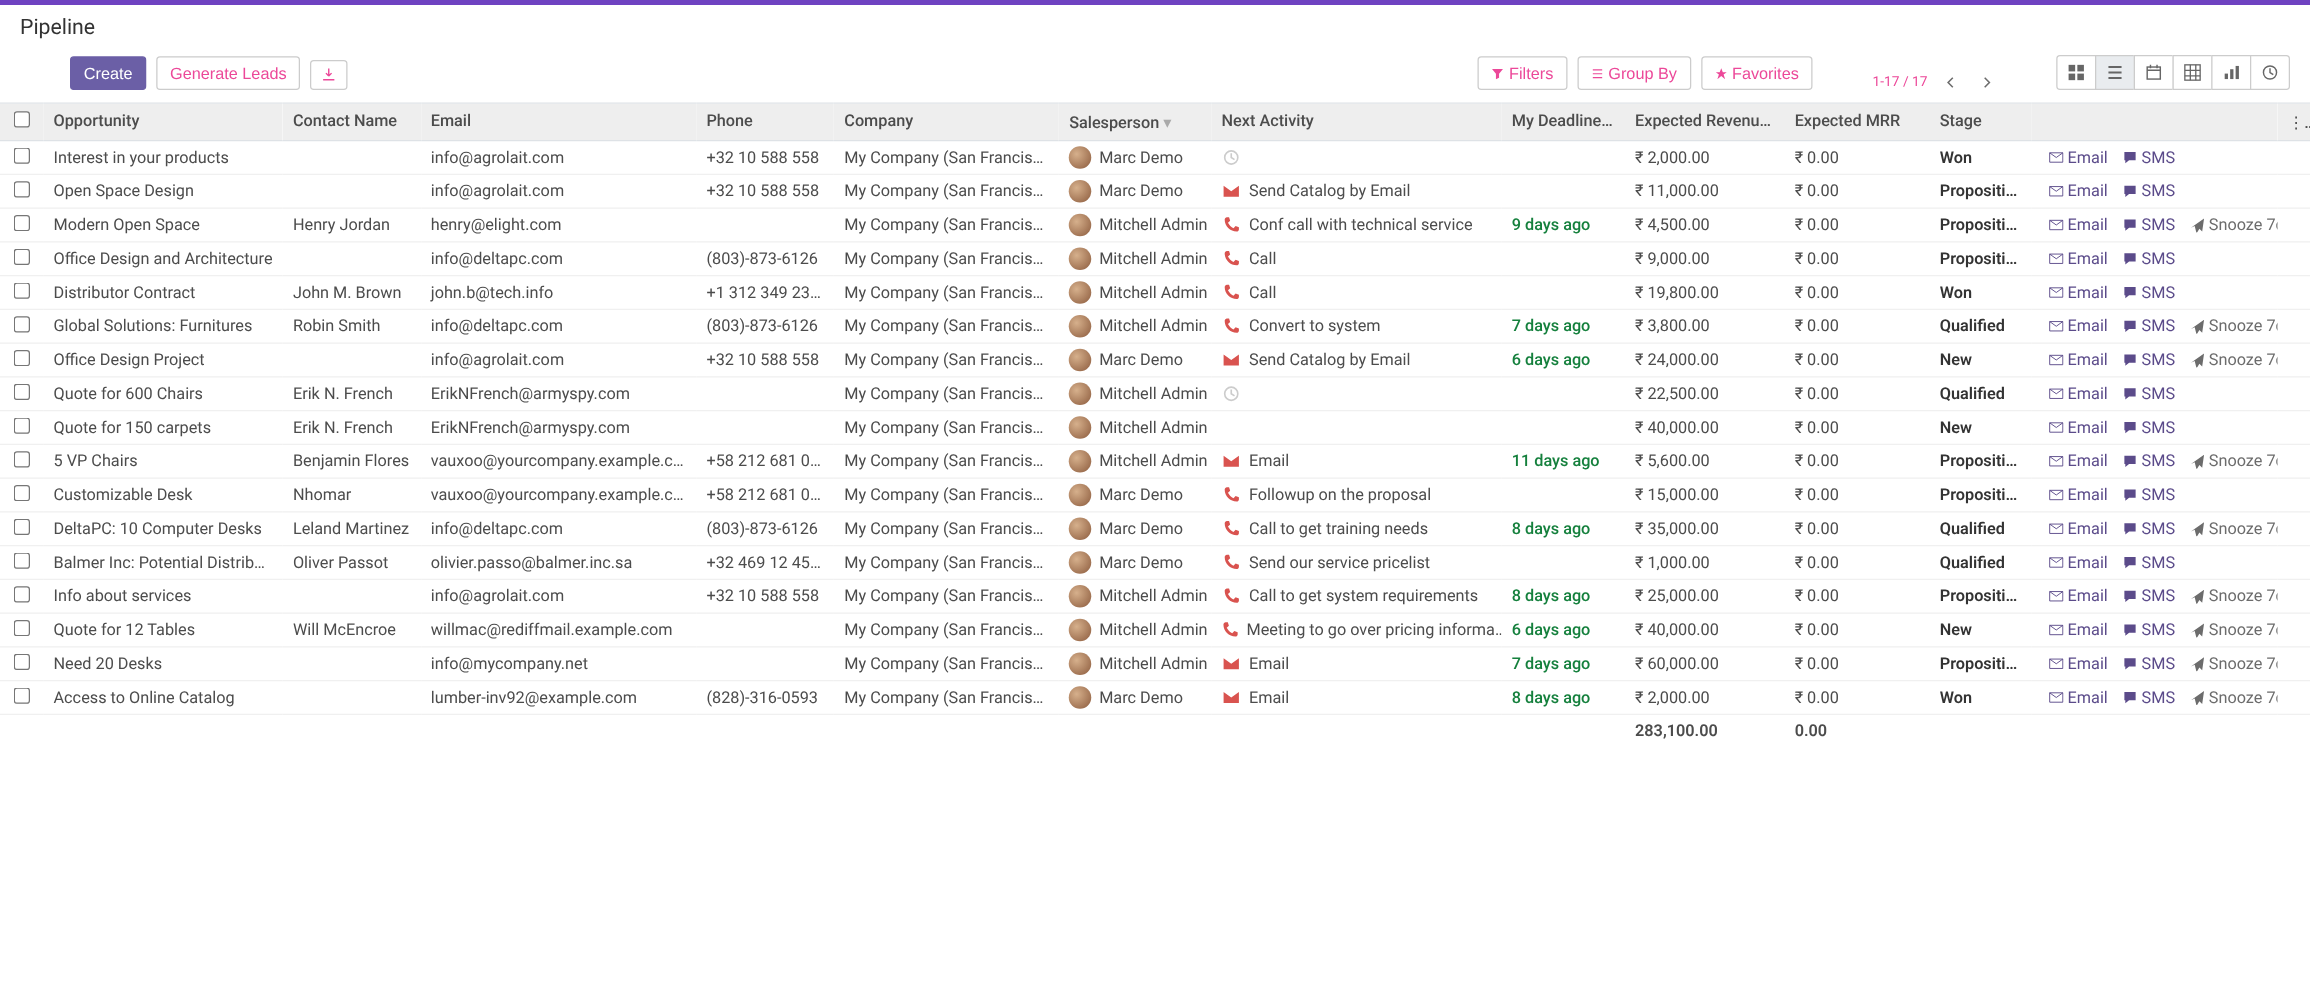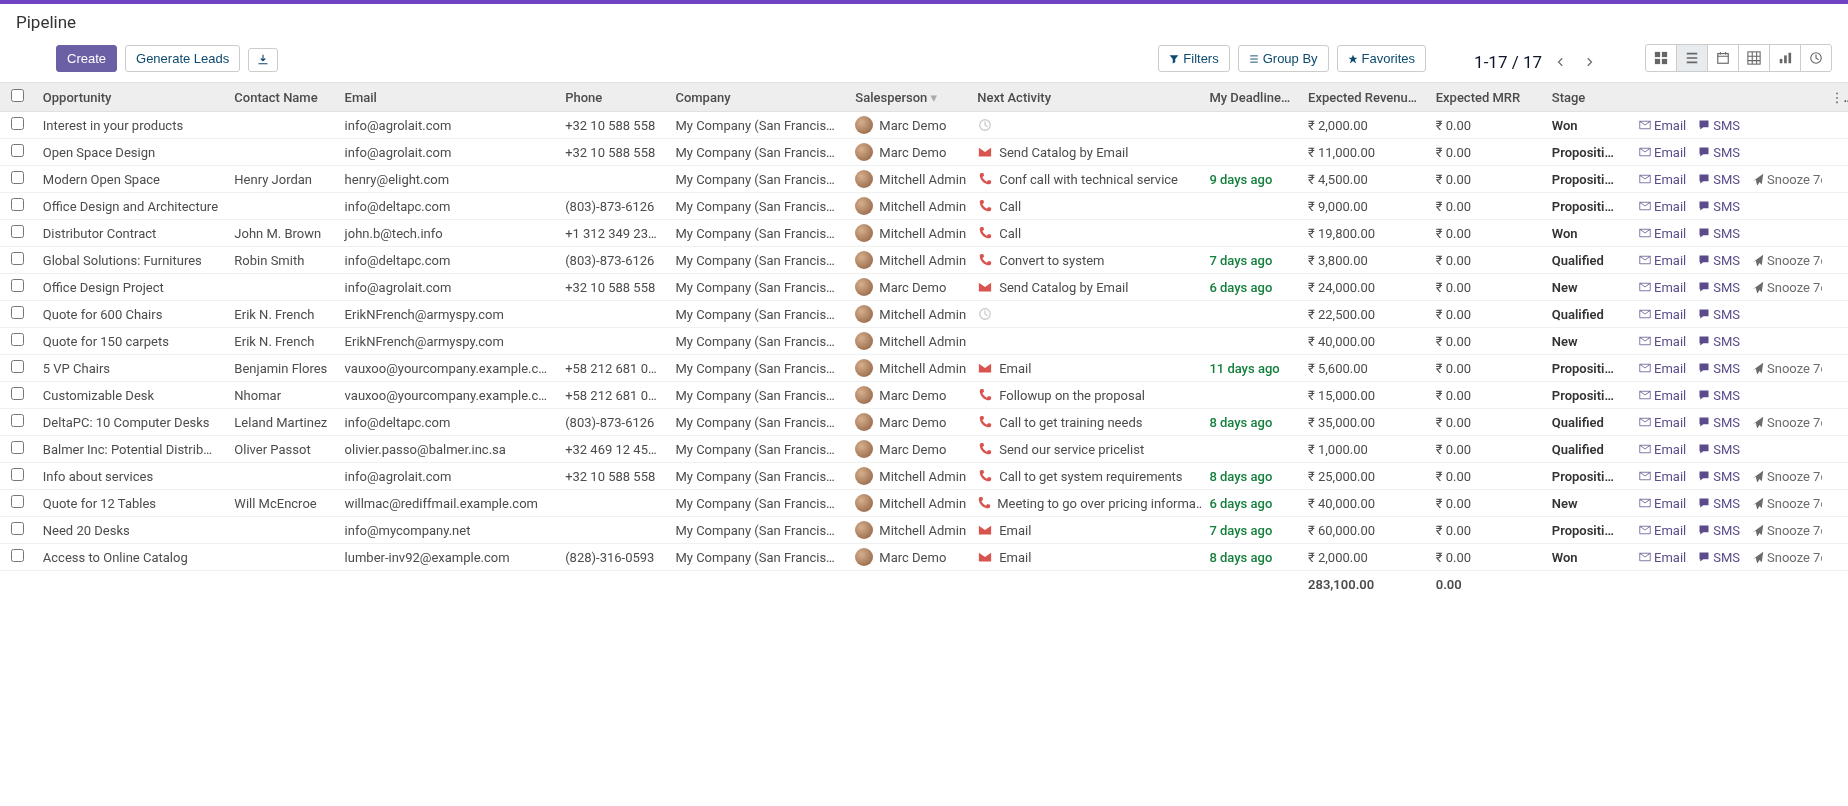--- a/index.html
+++ b/index.html
@@ -4,26 +4,26 @@
 <style>
   * { box-sizing: border-box; margin: 0; padding: 0; }
   body { font-family: -apple-system, "Segoe UI", Roboto, Arial, sans-serif; font-size: 13px; color: #4c4c4c; background: #fff; }
   .topbar { height: 4px; background: #6f42c1; }
   .header { display: flex; align-items: flex-start; padding: 8px 16px; gap: 16px; }
   .page-title { font-size: 17px; font-weight: 400; color: #333; flex: 0 0 auto; }
   .search-wrap { flex: 1; margin-left: auto; max-width: 780px; position: relative; }
   .search-input { width: 100%; padding: 5px 28px 5px 8px; border: 1px solid #ccc; border-radius: 3px; font-size: 13px; color: #777; }
   .search-icon { position: absolute; right: 8px; top: 50%; transform: translateY(-50%); color: #555; }
   .controls-row { display: flex; align-items: flex-end; padding: 4px 16px 10px; gap: 8px; margin-left: 40px; }
-  .btn { display: inline-flex; align-items: center; padding: 5px 10px; border: 1px solid #ccc; border-radius: 3px; background: #fff; font-size: 13px; cursor: pointer; color: #0c4a6e; gap:4px; }
+  .btn { display: inline-flex; align-items: center; padding: 5px 10px; border: 1px solid #ccc; border-radius: 3px; background: #fff; font-size: 13px; cursor: pointer; color: #ec4899; gap:4px; }
   .btn-primary { background: #6b5fa6; border-color: #6b5fa6; color: #fff; }
   .btn-icon { padding: 5px 8px; }
   .spacer { flex: 1; }
   .filter-group { display: flex; gap: 8px; }
-  .pager { display: flex; align-items: center; gap: 10px; color: #0f172a; font-size: 17px; margin-left: 40px; }
+  .pager { display: flex; align-items: center; gap: 10px; color: #ec4899; font-size: 11px; margin-left: 40px; }
   .pager .nav { color: #6c6c6c; cursor: pointer; padding: 0 4px; }
   .view-switch { display: flex; margin-left: 40px; }
   .view-btn { padding: 6px 8px; border: 1px solid #ccc; background: #fff; cursor: pointer; color: #666; margin-left: -1px; display:flex; align-items:center; }
   .view-btn:first-child { border-top-left-radius: 3px; border-bottom-left-radius: 3px; }
   .view-btn:last-child { border-top-right-radius: 3px; border-bottom-right-radius: 3px; }
   .view-btn.active { background: #e9ecef; }
   table { width: 100%; border-collapse: collapse; table-layout: fixed; }
   thead th { background: #eeeeee; font-weight: 500; color: #4c4c4c; text-align: left; padding: 6px 8px; border-top: 1px solid #dee2e6; border-bottom: 1px solid #dee2e6; white-space: nowrap; overflow: hidden; text-overflow: ellipsis; font-size: 13px; }
   tbody td { padding: 4px 8px; border-bottom: 1px solid #f0f0f0; white-space: nowrap; overflow: hidden; text-overflow: ellipsis; font-size: 13px; vertical-align: middle; }
   .chk { width: 30px; text-align: center; }

